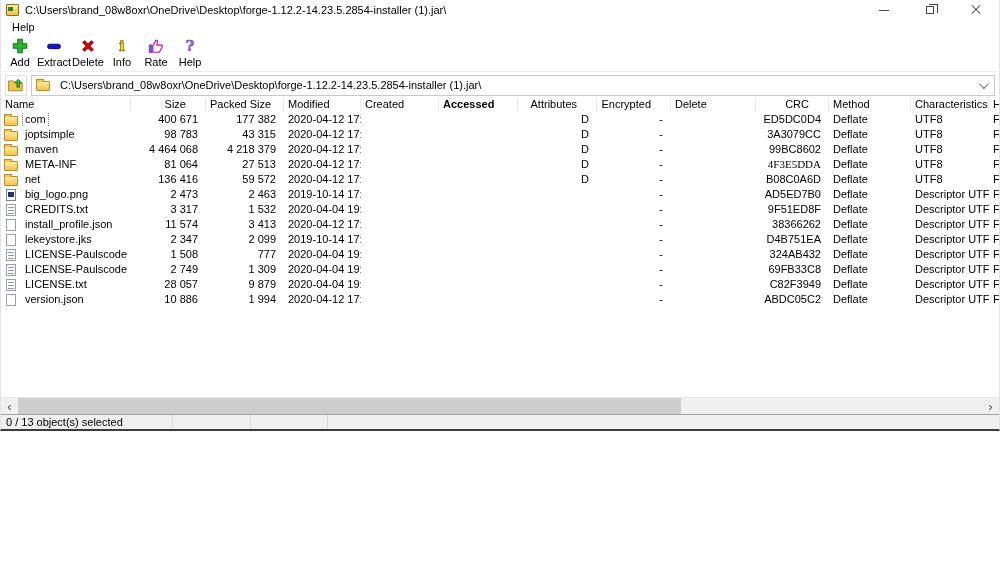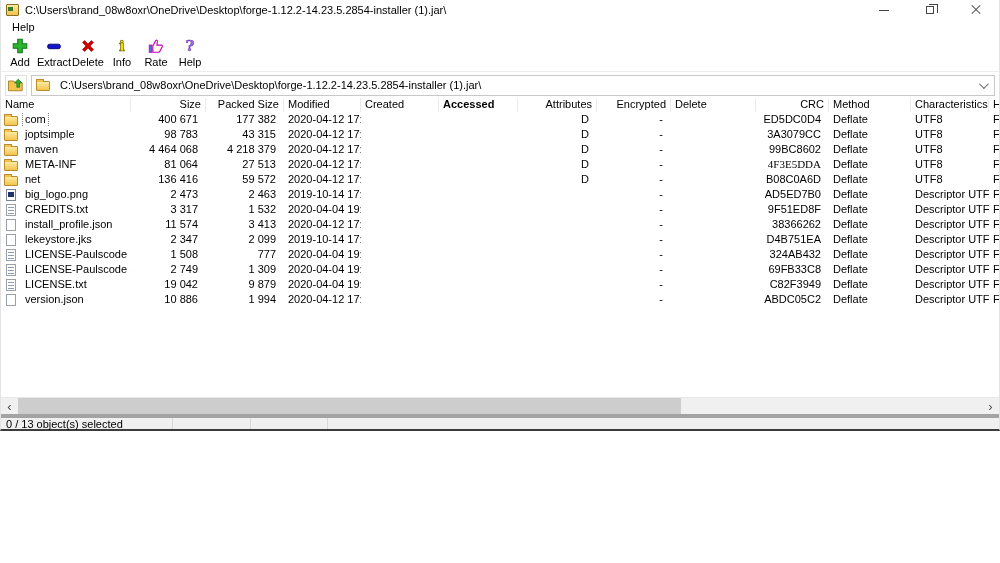--- a/index.html
+++ b/index.html
@@ -41,21 +41,21 @@
   .combo { flex:1 1 auto; height:21px; border:1px solid #c8c8c8; background:#fff; display:flex; align-items:center; padding:0 4px; }
   .combo-text { flex:1 1 auto; white-space:nowrap; overflow:hidden; margin-left:5px; }
   .chev { width:7px; height:7px; border-right:1px solid #666; border-bottom:1px solid #666;
           transform:rotate(45deg) translateY(-2px); margin-right:4px; flex:0 0 auto; }
 
   
   .listview { flex:1 1 auto; background:#fff; overflow:hidden; position:relative; }
   .lv-inner { width:1060px; }
   .hrow { display:flex; height:14px; align-items:center; }
   .hcell { height:14px; line-height:13px; padding:0 4px; border-right:1px solid #eaeaea; overflow:hidden; white-space:nowrap; flex:0 0 auto; }
-  .hcell.right { text-align:right; padding-right:4px; }
+  .hcell.right { text-align:right; padding-right:19px; }
   .row { display:flex; height:15px; align-items:center; }
   .cell { height:15px; line-height:15px; padding:0 4px; overflow:hidden; white-space:nowrap; flex:0 0 auto; }
   .cell.right { text-align:right; padding-right:8px; }
   .namecell { display:flex; align-items:center; padding-left:3px; }
   .nm { padding:0 2px;text-align:right; }
   .nm.focused { outline:1px dotted #7a7a7a; }
 
   
   .fi { flex:0 0 auto; display:inline-block; }
   .icon-folder { width:14px; height:10px; background:linear-gradient(#fdeaa0,#f2c44d); border:1px solid #b98a2e;
@@ -74,21 +74,21 @@
   .snip-ghost .gi { width:10px; height:10px; background:rgba(140,175,215,0.28); margin:0 10px 0 14px; }
   .snip-ghost .gt { color:rgba(110,150,195,0.40); font-size:11px; }
 
   
   .hscroll { height:17px; background:#f0f0f0; display:flex; align-items:stretch; border-top:1px solid #e8e8e8; flex:0 0 auto; }
   .sb-arrow { width:17px; display:flex; align-items:center; justify-content:center; color:#505050; font-size:13px; line-height:17px; background:#f0f0f0; }
   .sb-track { flex:1 1 auto; position:relative; }
   .sb-thumb { position:absolute; left:0; top:0; bottom:0; width:663px; background:#cdcdcd; }
 
   
-  .statusbar { height:15px; background:#f0f0f0; display:flex; align-items:center; flex:0 0 auto; border-top:4px solid #a3a3a3; }
+  .statusbar { height:15px; background:#f0f0f0; display:flex; align-items:center; flex:0 0 auto; border-top:1px solid #a3a3a3; }
   .sb-pane { height:100%; display:flex; align-items:center; padding:0 5px; border-right:1px solid #d8d8d8; }
   .sb-pane.p1 { width:172px; } .sb-pane.p2 { width:78px; } .sb-pane.p3 { width:77px; }
   .sb-pane.p4 { flex:1 1 auto; border-right:none; }
 </style>
 </head>
 <body>
 
 <div class="window">
 
   <div class="titlebar">
@@ -391,21 +391,21 @@
             <div class="cell right" style="width: 73px;">69FB33C8</div>
             <div class="cell left" style="width: 82px;">Deflate</div>
             <div class="cell left" style="width: 78px;">Descriptor UTF8</div>
             <div class="cell left" style="width: 72px;">FA</div>
           </div>
           <div class="row">
             <div class="cell left namecell" style="width: 130px;">
               <span class="fi icon-text"></span>
               <span class="nm">LICENSE.txt</span>
             </div>
-            <div class="cell right" style="width: 75px;">19 042</div>
+            <div class="cell right" style="width: 75px;">28 057</div>
             <div class="cell right" style="width: 78px;">9 879</div>
             <div class="cell left" style="width: 77px;">2020-04-04 19:18</div>
             <div class="cell left" style="width: 78px;"></div>
             <div class="cell left" style="width: 79px;"></div>
             <div class="cell right" style="width: 79px;"></div>
             <div class="cell right" style="width: 74px;">-</div>
             <div class="cell left" style="width: 85px;"></div>
             <div class="cell right" style="width: 73px;">C82F3949</div>
             <div class="cell left" style="width: 82px;">Deflate</div>
             <div class="cell left" style="width: 78px;">Descriptor UTF8</div>

